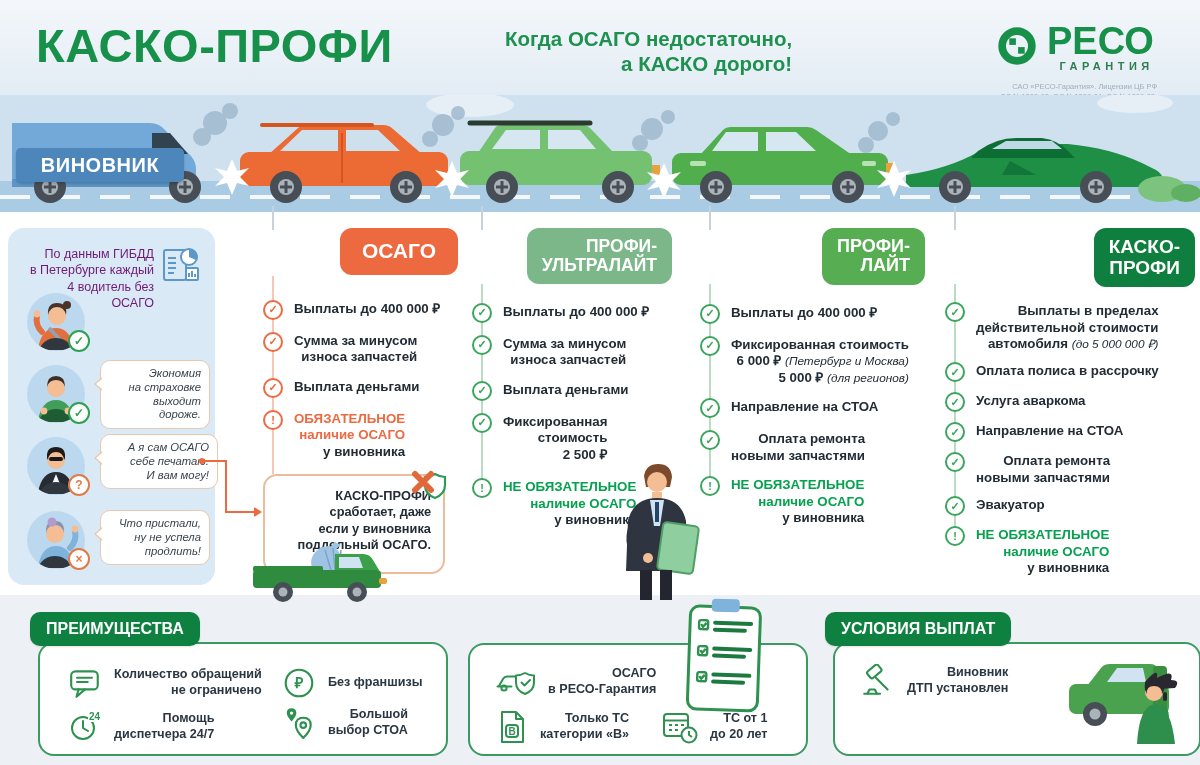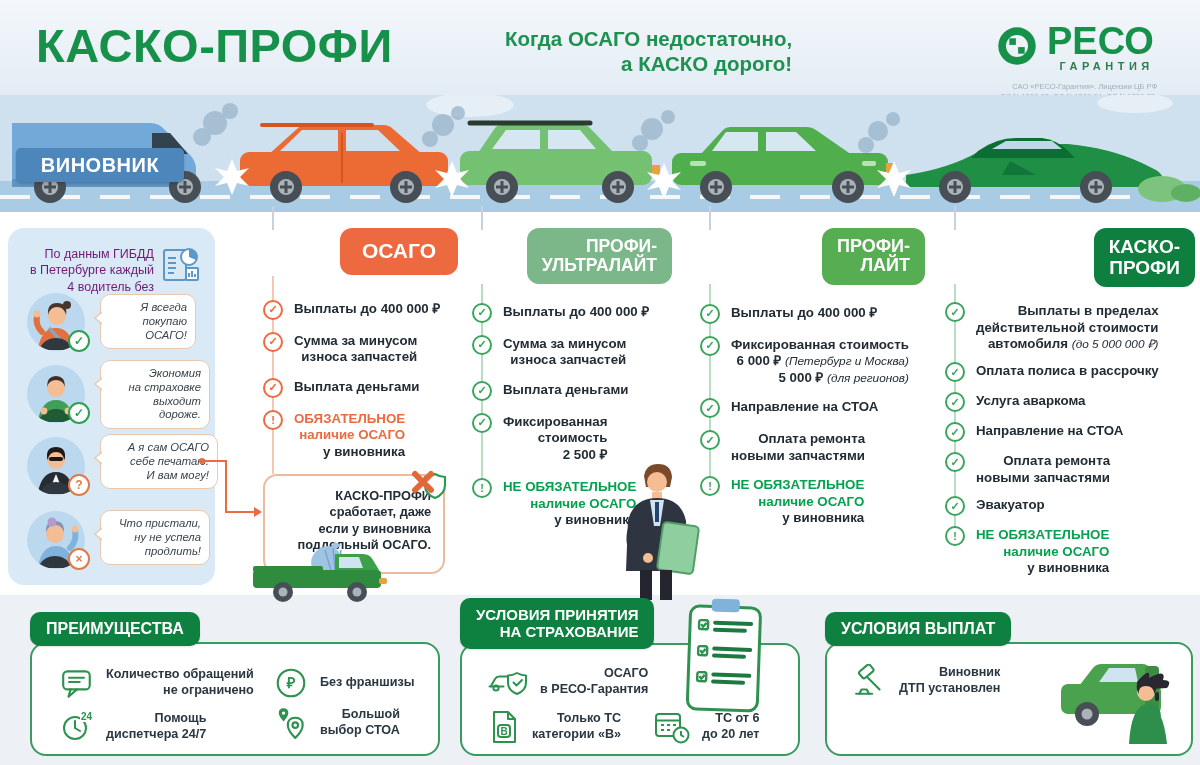--- a/index.html
+++ b/index.html
@@ -58,21 +58,21 @@
   .wc1{color:#ed6a41;}
   .wc2{color:#06a14f;}
   .warnbox{top:474px;left:263px;width:182px;height:100px;background:#fff;border:2px solid #ecbb9e;
            border-radius:14px;padding:12px 12px;box-sizing:border-box;font-size:12.8px;font-weight:bold;
            color:#222c35;line-height:1.28;}
 
   
   .bot-bg{top:595px;left:0;width:1200px;height:170px;background:#edf1f5;}
   .tab{background:#0e8040;color:#fff;font-weight:bold;font-size:15px;border-radius:10px;
        padding:8px 16px;line-height:1.15;display:inline-block;box-shadow:0 1px 2px rgba(0,0,0,.12);}
-  .card{background:#fff;border:2px solid #3a9a5f;border-radius:16px;box-sizing:border-box;}
+  .card{background:#fff;border:2px solid #3a9a5f;border-radius:16px;box-sizing:border-box;margin-left:8px;}
   .bitem{display:flex;align-items:center;gap:12px;position:absolute;}
   .btxt{font-size:12.6px;font-weight:bold;color:#2a3742;line-height:1.25;}
   .bic{flex:0 0 auto;display:flex;}
 </style>
 </head>
 <body>
 
 <div class="page">
 
   <div class="abs hdr-bg"></div>
@@ -232,23 +232,20 @@
             <path d="M12 56 q4 -20 18 -20 q14 0 18 20 z" fill="#e2703f"></path>
             <circle cx="31" cy="24" r="9" fill="#f4bd93"></circle>
             <path d="M22 23 q-1 -12 9 -12 q11 0 9 12 q-2 -8 -9 -8 q-7 0 -9 8z" fill="#4a3328"></path>
             <circle cx="41" cy="13" r="4" fill="#4a3328"></circle>
             <line x1="23" y1="36" x2="40" y2="54" stroke="#8fa3b3" stroke-width="3.5"></line>
             <path d="M13 58 a18 18 0 0 1 34 0" fill="#30373f"></path>
           </g>
         </svg>
       </span>
       <div class="abs badge g" style="left:60px;top:38px">✓</div>
-      <div class="bubble pre" style="left:92px;top:2px;width:78px">Я всегда
-покупаю
-ОСАГО!</div>
     </div>
 
     <div class="abs srow" style="top:136px">
       <span class="abs avatar">
         <svg width="60" height="60" viewBox="0 0 60 60">
           <clipPath id="ac2">
               <circle cx="30" cy="30" r="29"></circle>
             </clipPath>
           <circle cx="30" cy="30" r="29" fill="#bcd8ee"></circle>
           <g clip-path="url(#ac2)">
@@ -554,22 +551,20 @@
             <circle cx="20" cy="18" r="2.6"></circle>
           <path d="M9 2 q4.5 0 4.5 4.5 q0 3 -4.5 8 q-4.5 -5 -4.5 -8 q0 -4.5 4.5 -4.5z" fill="#2e9150" stroke="none"></path>
           <circle cx="9" cy="6.7" r="1.6" fill="#fff" stroke="none"></circle>
         </svg>
         </span>
       <span class="btxt pre">Большой
 выбор СТОА</span>
     </div>
   </div>
 
-  <div class="abs tab pre" style="left:460px;top:598px;z-index:4">УСЛОВИЯ ПРИНЯТИЯ
-НА СТРАХОВАНИЕ</div>
   <div class="abs card" style="left:460px;top:643px;width:340px;height:113px">
     <div class="bitem" style="left:26px;top:20px">
       <span class="bic">
         <svg width="40" height="34" viewBox="0 0 40 34" fill="none" stroke="#2e9150" stroke-width="2" stroke-linecap="round" stroke-linejoin="round">
           <path d="M3 21 l4 -7 q1.5 -2.5 4 -2.5 h9 q2.5 0 4 2 l2 3"></path>
           <path d="M1.5 21.5 h14"></path>
             <circle cx="8" cy="23" r="2.6"></circle>
           <path d="M29 8 q4.5 2.5 9 2.5 v7 q0 8 -9 11.5 q-9 -3.5 -9 -11.5 v-7 q4.5 0 9 -2.5z" fill="#fff"></path>
           <path d="M25.5 17.5 l3 3 5.5 -5.5"></path>
         </svg>
@@ -592,21 +587,21 @@
     <div class="bitem" style="left:192px;top:65px">
       <span class="bic">
         <svg width="36" height="34" viewBox="0 0 36 34" fill="none" stroke="#2e9150" stroke-width="2" stroke-linejoin="round">
           <rect x="2" y="4" width="24" height="22" rx="3"></rect>
             <path d="M2 10.5 h24"></path>
           <path d="M7 15 h3 M13 15 h3 M19 15 h3 M7 20 h3 M13 20 h3"></path>
           <circle cx="27" cy="25" r="7.5" fill="#fff"></circle>
             <path d="M27 21 v4 l3 2"></path>
         </svg>
         </span>
-      <span class="btxt pre">ТС от 6
+      <span class="btxt pre">ТС от 1
 до 20 лет</span>
     </div>
   </div>
 
   <span class="abs" style="left:684px;top:597px;z-index:5">
     <svg width="82" height="118" viewBox="0 0 82 118" style="transform:rotate(2deg)">
       <rect x="5" y="10" width="70" height="103" rx="9" fill="#fff" stroke="#2e9150" stroke-width="3"></rect>
       <rect x="26" y="2" width="28" height="13" rx="4" fill="#7fb3dc"></rect>
       <g stroke="#2e9150" stroke-width="2.4" fill="none">
         <rect x="14" y="24" width="9" height="9" rx="2"></rect>

